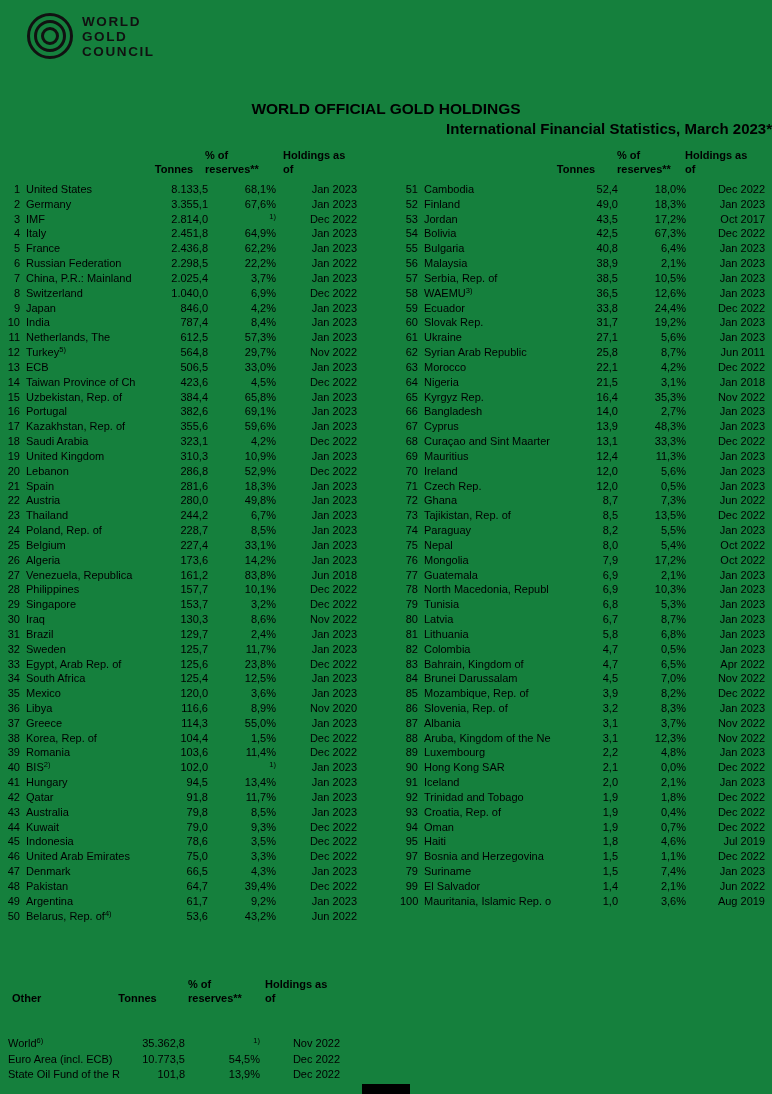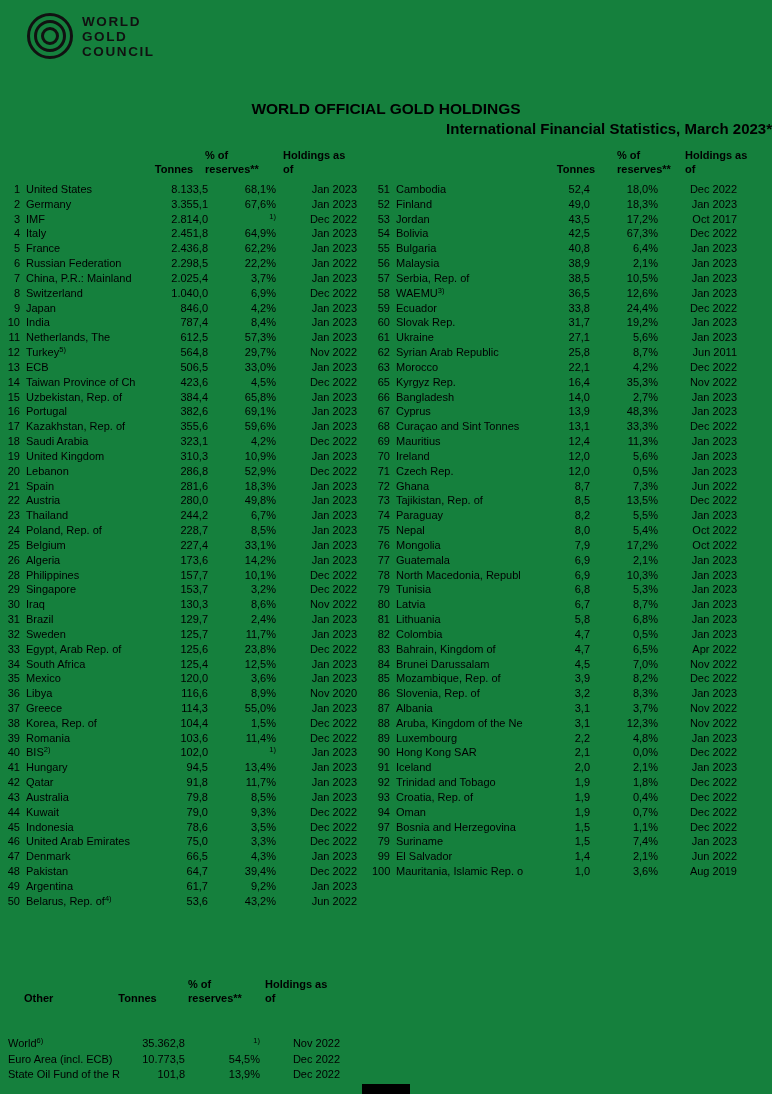--- a/index.html
+++ b/index.html
@@ -15,21 +15,21 @@
   .logo-text{font-weight:bold;font-size:13.5px;line-height:15px;letter-spacing:1.6px;color:#111;}
   
   .title{position:absolute;left:0;top:100px;width:100%;text-align:center;font-weight:bold;font-size:15.5px;}
   .subtitle{position:absolute;left:0;top:120px;width:100%;text-align:right;font-weight:bold;font-size:15px;}
   
   .colhead{position:absolute;font-weight:bold;font-size:11px;line-height:14px;white-space:nowrap;}
   .ra{text-align:center;}
   
   .tbl{position:absolute;top:182px;}
   .tbl-left{left:4px;}
-  .tbl-right{left:372px;}
+  .tbl-right{left:400px;}
   .trow{display:grid;height:14.84px;font-size:11px;line-height:14.84px;white-space:nowrap;}
   .tbl-left  .trow{grid-template-columns:16px 130px 58px 68px 81px;}
   .tbl-right .trow{grid-template-columns:18px 152px 48px 68px 79px;}
   .c-rank{text-align:right;}
   .c-name{padding-left:6px;overflow:hidden;}
   .c-num{text-align:right;}
   sup.fnote{font-size:7.5px;vertical-align:4px;line-height:0;}
   .supnote{font-size:7.5px;vertical-align:4px;line-height:0;}
   
   .other-tbl{position:absolute;left:8px;top:1036px;}
@@ -256,20 +256,27 @@
         <div class="c-num">Jan 2023</div>
       </div>
       <div class="trow">
         <div class="c-rank">26</div>
         <div class="c-name">Algeria</div>
         <div class="c-num">173,6</div>
         <div class="c-num">14,2%</div>
         <div class="c-num">Jan 2023</div>
       </div>
       <div class="trow">
+        <div class="c-rank">27</div>
+        <div class="c-name">Venezuela, Republica</div>
+        <div class="c-num">161,2</div>
+        <div class="c-num">83,8%</div>
+        <div class="c-num">Jun 2018</div>
+      </div>
+      <div class="trow">
         <div class="c-rank">28</div>
         <div class="c-name">Philippines</div>
         <div class="c-num">157,7</div>
         <div class="c-num">10,1%</div>
         <div class="c-num">Dec 2022</div>
       </div>
       <div class="trow">
         <div class="c-rank">29</div>
         <div class="c-name">Singapore</div>
         <div class="c-num">153,7</div>
@@ -510,20 +517,27 @@
         <div class="c-num">Jun 2011</div>
       </div>
       <div class="trow">
         <div class="c-rank">63</div>
         <div class="c-name">Morocco</div>
         <div class="c-num">22,1</div>
         <div class="c-num">4,2%</div>
         <div class="c-num">Dec 2022</div>
       </div>
       <div class="trow">
+        <div class="c-rank">64</div>
+        <div class="c-name">Nigeria</div>
+        <div class="c-num">21,5</div>
+        <div class="c-num">3,1%</div>
+        <div class="c-num">Jan 2018</div>
+      </div>
+      <div class="trow">
         <div class="c-rank">65</div>
         <div class="c-name">Kyrgyz Rep.</div>
         <div class="c-num">16,4</div>
         <div class="c-num">35,3%</div>
         <div class="c-num">Nov 2022</div>
       </div>
       <div class="trow">
         <div class="c-rank">66</div>
         <div class="c-name">Bangladesh</div>
         <div class="c-num">14,0</div>
@@ -532,21 +546,21 @@
       </div>
       <div class="trow">
         <div class="c-rank">67</div>
         <div class="c-name">Cyprus</div>
         <div class="c-num">13,9</div>
         <div class="c-num">48,3%</div>
         <div class="c-num">Jan 2023</div>
       </div>
       <div class="trow">
         <div class="c-rank">68</div>
-        <div class="c-name">Curaçao and Sint Tonnes</div>
+        <div class="c-name">Curaçao and Sint Maarter</div>
         <div class="c-num">13,1</div>
         <div class="c-num">33,3%</div>
         <div class="c-num">Dec 2022</div>
       </div>
       <div class="trow">
         <div class="c-rank">69</div>
         <div class="c-name">Mauritius</div>
         <div class="c-num">12,4</div>
         <div class="c-num">11,3%</div>
         <div class="c-num">Jan 2023</div>
@@ -718,20 +732,27 @@
         <div class="c-num">1,9</div>
         <div class="c-num">0,4%</div>
         <div class="c-num">Dec 2022</div>
       </div>
       <div class="trow">
         <div class="c-rank">94</div>
         <div class="c-name">Oman</div>
         <div class="c-num">1,9</div>
         <div class="c-num">0,7%</div>
         <div class="c-num">Dec 2022</div>
+      </div>
+      <div class="trow">
+        <div class="c-rank">95</div>
+        <div class="c-name">Haiti</div>
+        <div class="c-num">1,8</div>
+        <div class="c-num">4,6%</div>
+        <div class="c-num">Jul 2019</div>
       </div>
       <div class="trow">
         <div class="c-rank">97</div>
         <div class="c-name">Bosnia and Herzegovina</div>
         <div class="c-num">1,5</div>
         <div class="c-num">1,1%</div>
         <div class="c-num">Dec 2022</div>
       </div>
       <div class="trow">
         <div class="c-rank">79</div>
@@ -757,21 +778,21 @@
     </div>
 
   <div class="colhead" style="left:188px;top:977px;">
     <div>% of</div>
     <div>reserves**</div>
   </div>
   <div class="colhead" style="left:265px;top:977px;">
     <div>Holdings as</div>
     <div>of</div>
   </div>
-  <div class="colhead" style="left:24px;top:991px;">Other</div>
+  <div class="colhead" style="left:12px;top:991px;">Other</div>
   <div class="colhead ra" style="left:108px;top:991px;width:59px;">Tonnes</div>
   <div class="other-tbl">
       <div class="orow">
         <div class="c-name">World<sup class="fnote">6)</sup></div>
         <div class="c-num">35.362,8</div>
         <div class="c-num"><span class="supnote">1)</span></div>
         <div class="c-num">Nov 2022</div>
       </div>
       <div class="orow">
         <div class="c-name">Euro Area (incl. ECB)</div>

